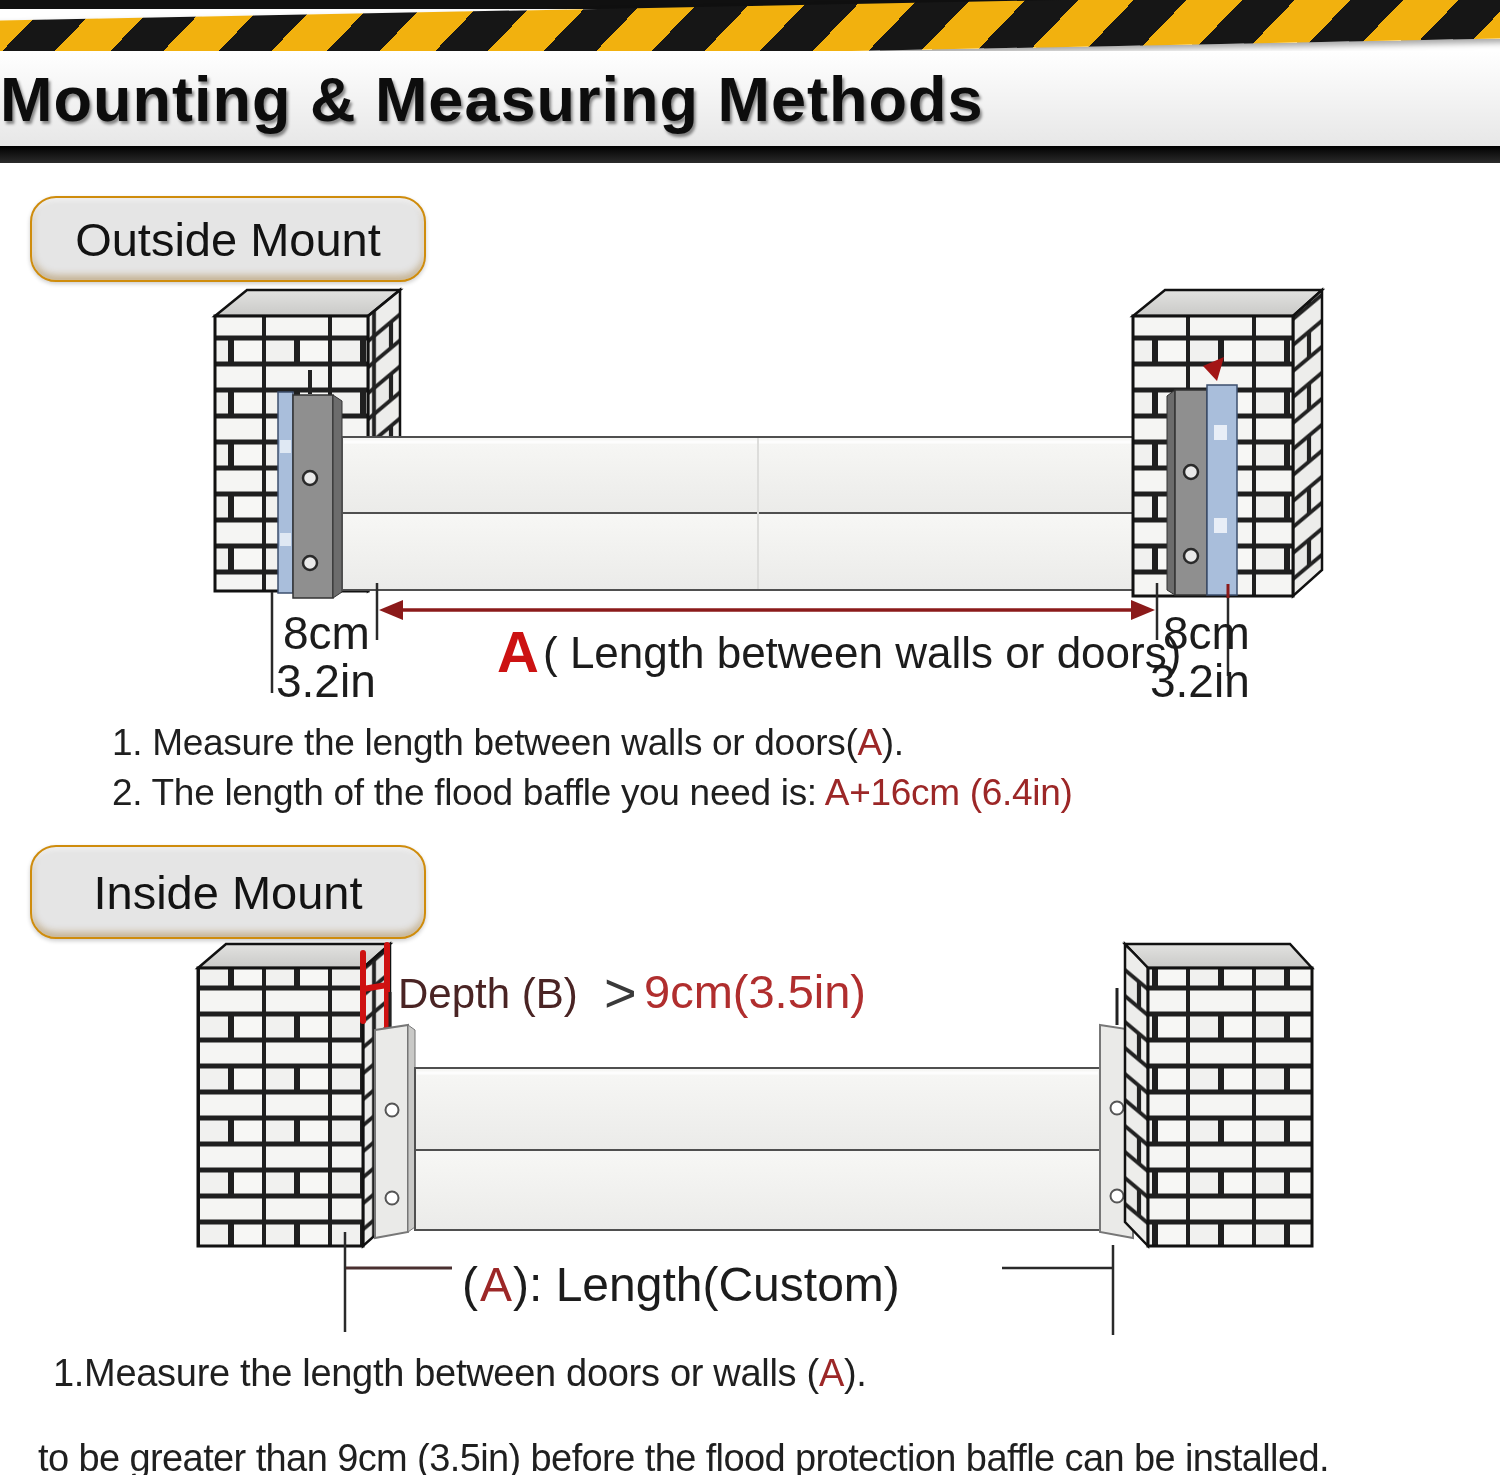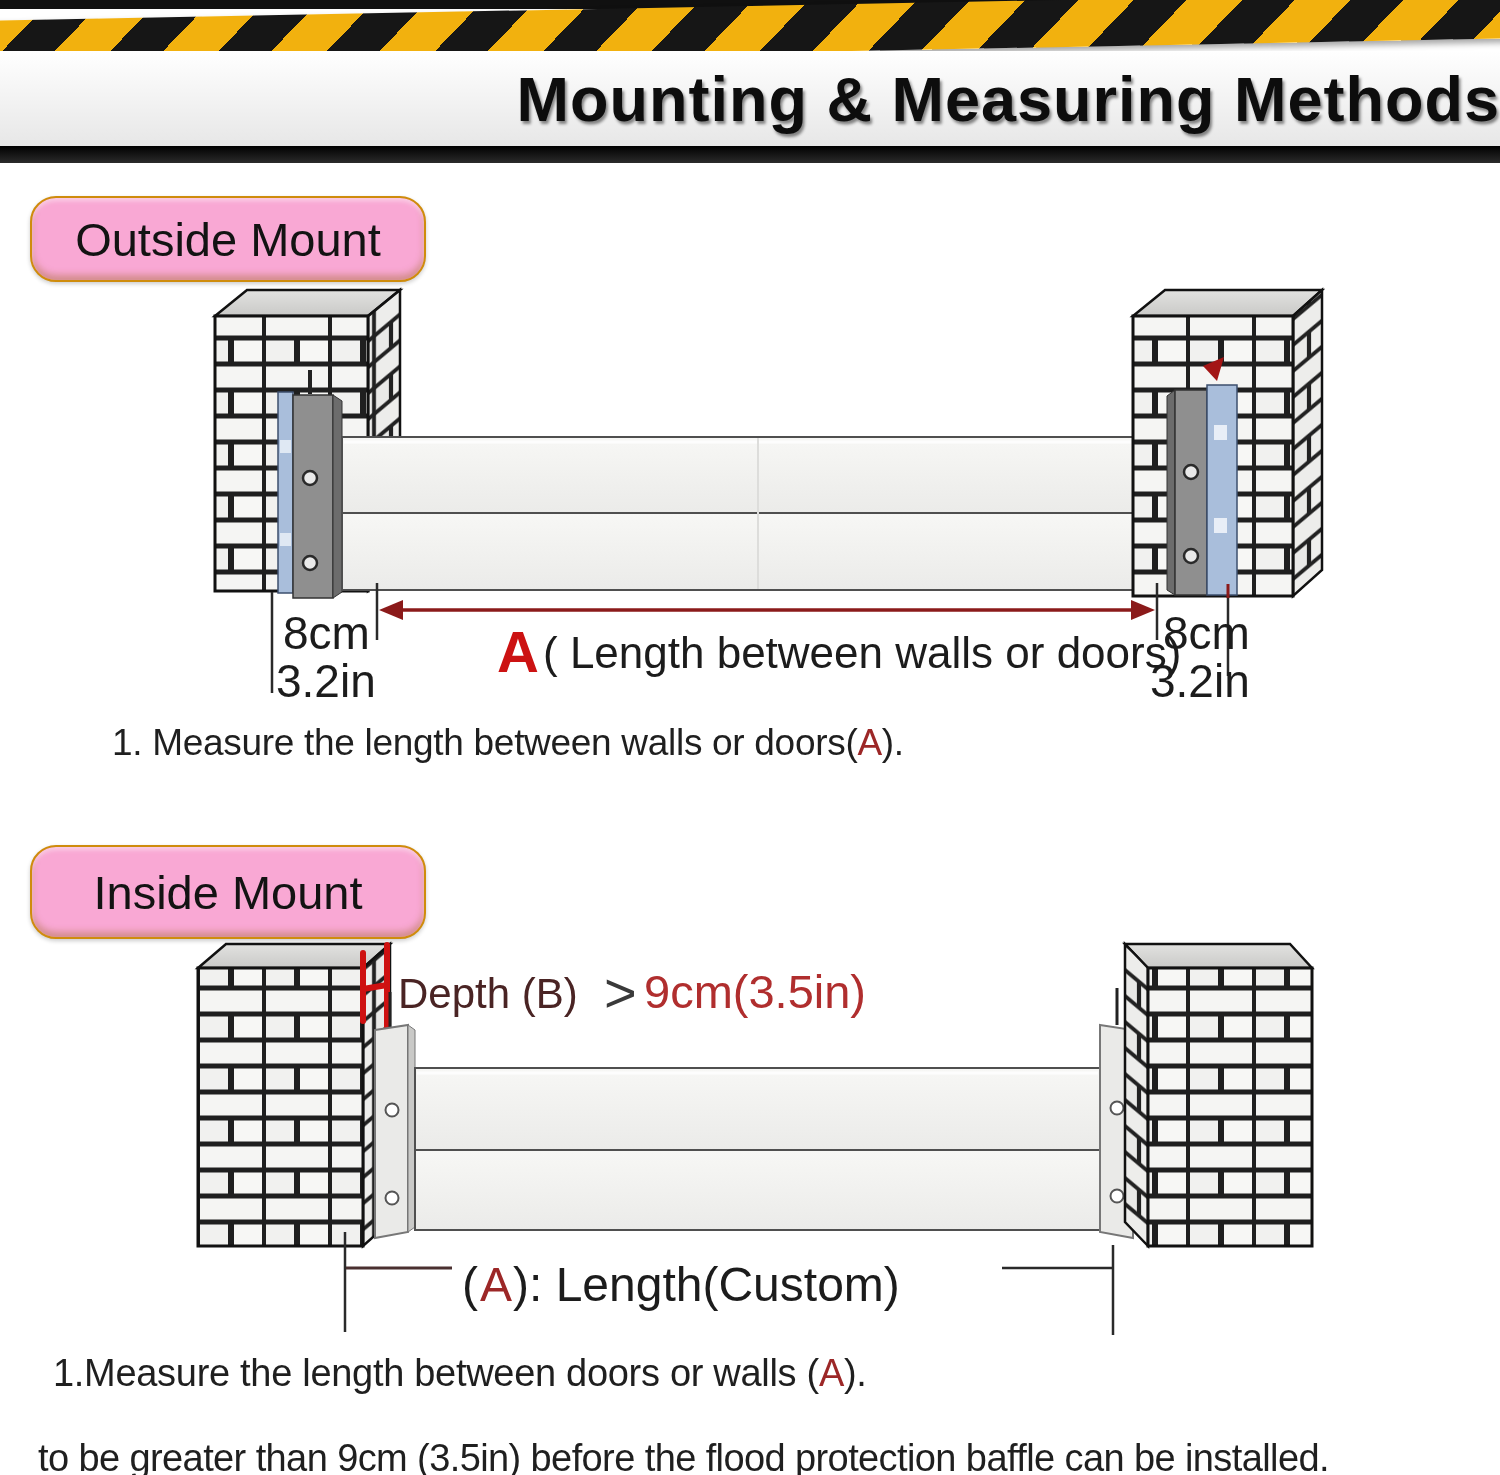--- a/index.html
+++ b/index.html
@@ -7,27 +7,27 @@
         font-family:"Liberation Sans",sans-serif;}
   .abs{position:absolute;}
 
   
   .banner-black-top{left:0;top:0;width:100%;height:9px;background:#101010;}
   .hazard{left:-24px;top:6px;width:1548px;height:47px;
           background:repeating-linear-gradient(135deg,#F2B10E 0 40px,#161616 40px 78px);
           transform:rotate(-1.1deg);box-shadow:0 4px 6px rgba(0,0,0,.35);}
   .title-band{left:0;top:51px;width:100%;height:95px;
           background:linear-gradient(#ffffff,#e7e7e7);
-          display:flex;align-items:center;justify-content:flex-end;}
+          display:flex;align-items:center;justify-content:flex-start;}
   .title{font-size:63px;font-weight:bold;color:#0d0d0d;letter-spacing:1px;
           text-shadow:2px 3px 3px rgba(0,0,0,.45);}
   .divider{left:0;top:146px;width:100%;height:17px;background:linear-gradient(#000000,#2b2b2b);}
 
   
-  .badge{position:absolute;background:#f9a8d4;border:2px solid #cf8c0c;border-radius:26px;
+  .badge{position:absolute;background:#e5e5e5;border:2px solid #cf8c0c;border-radius:26px;
          display:flex;align-items:center;justify-content:center;font-size:47px;color:#131313;
          box-shadow:inset 0 3px 4px rgba(255,255,255,.45), inset 0 -5px 7px rgba(140,90,0,.35),
                     0 2px 4px rgba(0,0,0,.2);}
   .badge.outside{left:30px;top:196px;width:392px;height:82px;}
   .badge.inside{left:30px;top:845px;width:392px;height:90px;}
 
   
   .step{position:absolute;font-size:37px;color:#1f1f1f;white-space:nowrap;letter-spacing:-0.3px;}
   .step.small-gap{letter-spacing:-0.6px;}
   .red{color:#9c2727;}
@@ -135,20 +135,23 @@
     <text x="276" y="697" font-size="46" fill="#1c1c1c">3.2in</text>
     <text x="1163" y="649" font-size="46" fill="#1c1c1c">8cm</text>
     <text x="1150" y="697" font-size="46" fill="#1c1c1c">3.2in</text>
     <text x="497" y="672" font-size="58" font-weight="bold" fill="#CC1212">A</text>
     <text x="543" y="668" font-size="44" fill="#1c1c1c">( Length between walls or doors)</text>
   </svg>
 
   <div class="step" style="left:112px;top:722px;text-align:right;">
     <span>1. Measure the length between walls or doors(</span><span class="red">A</span><span>).</span>
   </div>
+  <div class="step" style="left:112px;top:772px;">
+    <span>2. The length of the flood baffle you need is: </span><span class="red">A+16cm (6.4in)</span><span></span>
+  </div>
 
   <div class="badge inside">
     <span>Inside Mount</span>
   </div>
 
   <svg id="diagram-inside" class="diagram" style="top:930px" width="1500" height="410" viewBox="0 930 1500 410">
 
     <g>
       <polygon points="198,968 226,944 390,944 363,968" fill="url(#topFaceG)" stroke="#111" stroke-width="2.5"></polygon>
       <polygon points="363,968 390,944 390,1222 363,1246" fill="url(#brickS)" stroke="#111" stroke-width="2.5"></polygon>

